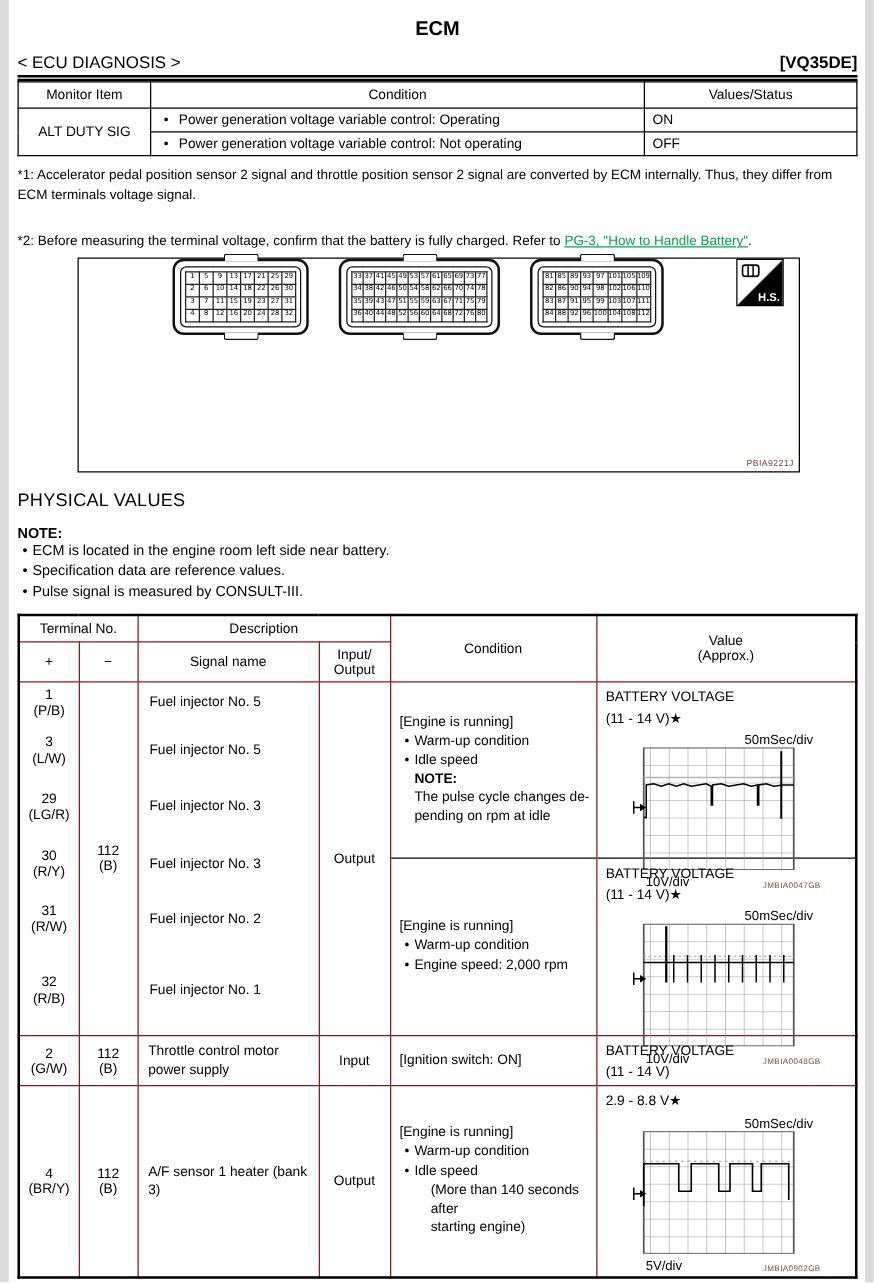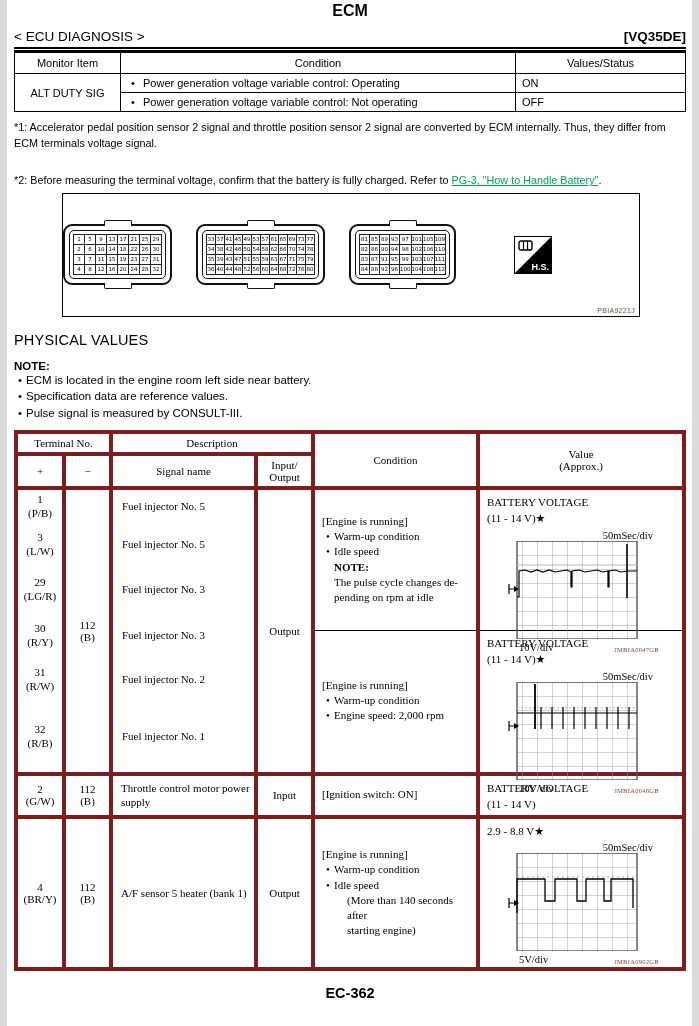--- a/index.html
+++ b/index.html
@@ -3,43 +3,43 @@
 <meta charset="utf-8">
 <style>
   * { box-sizing: border-box; margin: 0; padding: 0; }
   body { background:#fff; font-family:"Liberation Sans","DejaVu Sans",sans-serif; color:#000; }
   .page { position:relative; width:699px; height:1026px; background:#fff; overflow:hidden; }
   .edge { position:absolute; top:0; bottom:0; width:7px; background:#dadada; }
   .edge.left { left:0; } .edge.right { right:0; }
   .content { position:absolute; left:14px; right:13px; top:0; }
 
   
-  .title { text-align:center; font-weight:bold; font-size:16px; padding-top:2px; }
+  .title { text-align:center; font-weight:bold; font-size:16px; padding-top:15px; }
   .hdr-row { display:flex; justify-content:space-between; align-items:flex-end; margin-top:9px; font-size:13.5px; }
   .hdr-right { font-weight:bold; }
   .double-rule { margin-top:3px; border-top:2.5px solid #000; border-bottom:2px solid #000; height:5px; }
 
   
   table { border-collapse:collapse; width:100%; }
   .mtable td, .mtable th { border:1px solid #000; font-size:11px; font-weight:normal; padding:3px 8px; }
   .mtable { border-top:none; }
   .mtable th { text-align:center; height:21px; }
   .mtable .mi { text-align:center; }
   .mtable .cond-cell { padding-left:10px; }
   .mtable .val-cell { padding-left:6px; }
   .blt { display:inline-block; width:12px; text-align:left; }
 
   .footnote { font-size:10.8px; line-height:1.5; margin-top:7px; }
   .fn-link { color:#00a650; text-decoration:underline; cursor:pointer; }
 
   .sec-heading { font-size:14.5px; margin-top:13px; letter-spacing:0.2px; }
 
   
-  .fig-box { position:relative; border:1px solid #000; margin:4px 46px 0 48px; height:124px;
-             display:flex; align-items:center; }
+  .fig-box { position:relative; border:1px solid #000; margin:4px 46px 0 48px; height:172px;
+             display:flex; align-items:flex-start; padding-left:75px; }
   .fig-code { position:absolute; right:4px; bottom:2px; font-size:7px; color:#7a4a3a; letter-spacing:0.3px; }
   .connector { position:relative; border:2px solid #111; border-radius:9px; padding:4px; background:#fff; margin-right:24px; }
   .connector::before, .connector::after { content:""; position:absolute; left:50%; transform:translateX(-50%);
       width:26px; height:5px; background:#fff; border:1.5px solid #111; }
   .connector::before { top:-6px; border-bottom:none; border-radius:2px 2px 0 0; }
   .connector::after { bottom:-6px; border-top:none; border-radius:0 0 2px 2px; }
   .connector-inner { border:1.5px solid #111; border-radius:5px; padding:3px 3px; }
   .pin-table td { border:1px solid #222; font-size:5.5px; text-align:center; padding:0; height:10px; line-height:1;
                   font-family:"DejaVu Sans",sans-serif; }
   #connector-1 .pin-table td { width:11px; }
@@ -49,21 +49,21 @@
             background:linear-gradient(135deg,#fff 49%,#000 51%); flex:0 0 auto; }
   .hs-label { position:absolute; right:2px; bottom:1px; color:#fff; font-weight:bold; font-size:9px; }
   .hs-glyph { position:absolute; left:3px; top:3px; }
 
   
   .note-label { font-weight:bold; font-size:11.5px; margin-top:12px; }
   .note-list { font-size:11.5px; line-height:1.45; }
 
   
   .vtable { border:2px solid #000; margin-top:8px; table-layout:fixed; }
-  .vtable th, .vtable td { border:4px solid #7f1d1d; font-size:11px; font-weight:normal; vertical-align:middle;font-family:Liberation Serif, serif; }
+  .vtable th, .vtable td { border:1px solid #7f1d1d; font-size:11px; font-weight:normal; vertical-align:middle; }
   .vtable thead th { text-align:center; padding:3px 2px; }
   .vtable .cc { text-align:center; }
   .p0 { padding:0 !important; vertical-align:top !important; }
   .sub { width:100%; }
   .subtop { border-bottom:1px solid #000; }
   .h141 { height:141px; } .h140 { height:140px; }
   .vcenter { display:flex; flex-direction:column; justify-content:center; }
   .slot { display:flex; flex-direction:column; justify-content:center; text-align:center; line-height:1.2; }
   .slot.left { text-align:left; padding-left:9px; }
   .cond { font-size:11px; line-height:1.38; padding:4px 4px 4px 7px; text-align:left; }
@@ -503,21 +503,21 @@
 
         <tr>
           <td class="cc">
             <div>4</div>
               <div>(BR/Y)</div>
           </td>
           <td class="cc">
             <div>112</div>
               <div>(B)</div>
           </td>
-          <td class="sig-cell">A/F sensor 5 heater (bank 1)</td>
+          <td class="sig-cell">A/F sensor 1 heater (bank 3)</td>
           <td class="cc">Output</td>
           <td>
             <div class="cond">
               <div>[Engine is running]</div>
               <div>
                   <div class="bullet-line">
                     <span class="b">•</span>
                     <span>Warm-up condition</span>
                   </div>
                   <div class="bullet-line">

